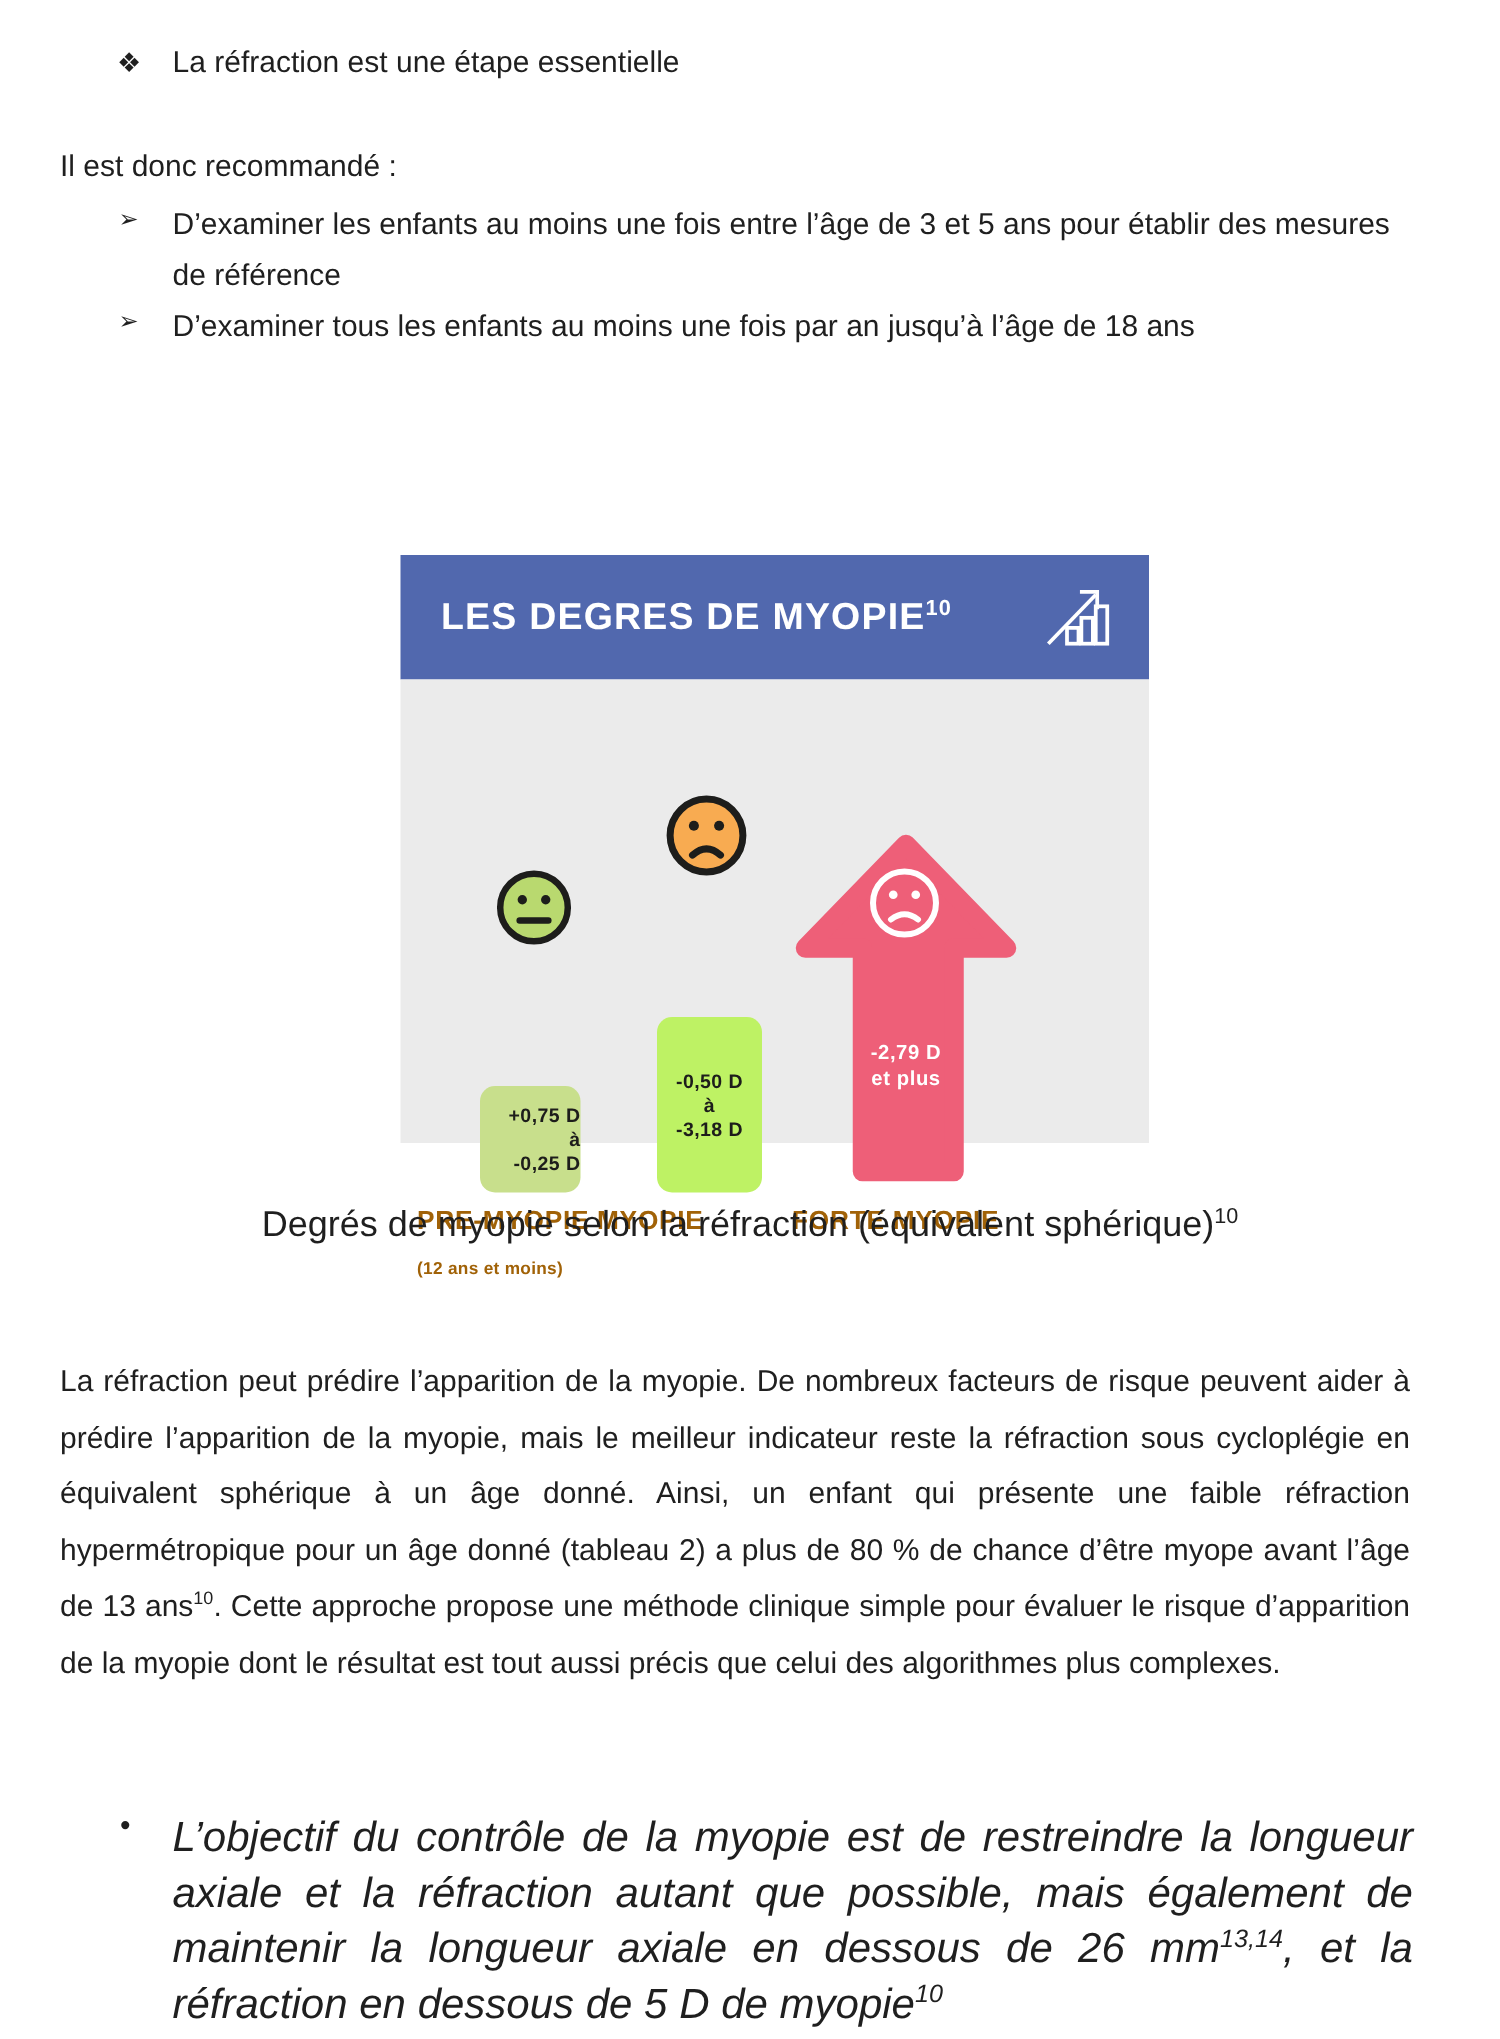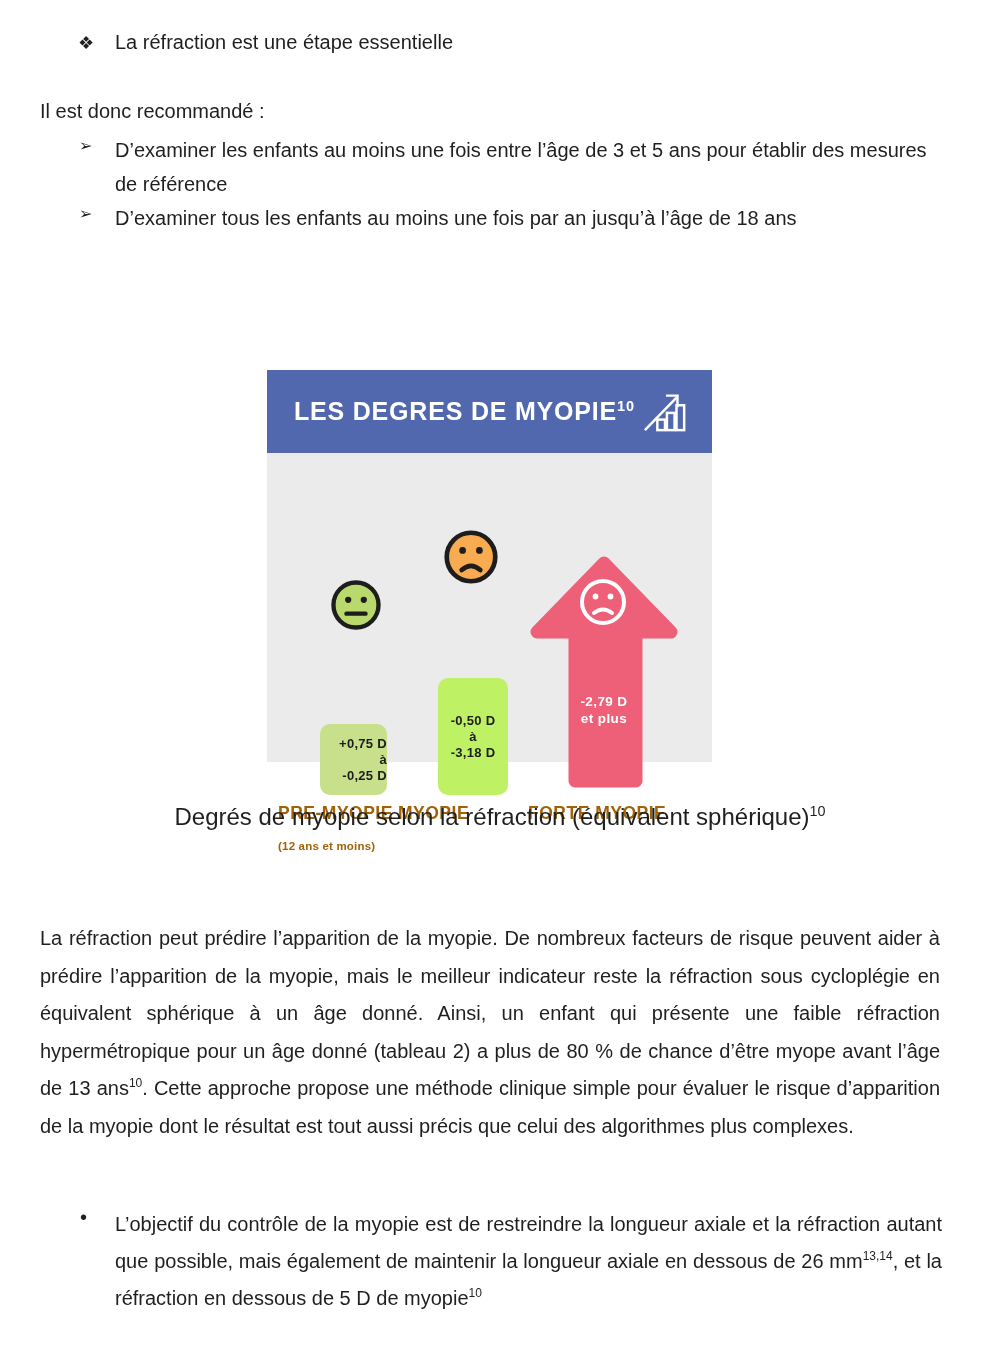--- a/index.html
+++ b/index.html
@@ -20,21 +20,21 @@
   .key-point .marker { display: inline-block; width: 37px; font-size: 18px; color: #1f1f1f; }
   .intro { position: absolute; top: 100px; left: 40px; font-size: 20px; }
   .rec-marker { position: absolute; left: 79px; font-size: 16px; }
   .rec-marker-1 { top: 136px; }
   .rec-marker-2 { top: 204px; }
   .rec-text { position: absolute; left: 115px; width: 832px; font-size: 20px; line-height: 34px; }
   .rec-text-1 { top: 133px; }
   .rec-text-2 { top: 201px; }
 
   
-  .infographic { position: absolute; left: 267px; top: 370px; width: 445px; height: 392px; padding-left: 14px; }
+  .infographic { position: absolute; left: 267px; top: 370px; width: 499px; height: 392px; padding-left: 14px; }
   .ig-header {
     position: absolute; top: 0; left: 0; right: 0; height: 83px;
     background: #5168ae;
     display: flex; align-items: center; justify-content: space-between;
     padding: 0 24px 0 27px;
   }
   .ig-title {
     color: #ffffff; font-size: 25px; font-weight: bold; letter-spacing: 0.8px;
     white-space: nowrap;
   }
@@ -65,26 +65,26 @@
   }
   .ig-label .sub { display: block; font-size: 11.5px; letter-spacing: 0.2px; margin-top: 16px; }
   .lbl-pre { left: 11px; }
   .lbl-myo { left: 131px; }
   .lbl-forte { left: 261px; }
 
   
   .caption { position: absolute; top: 803px; left: 0; width: 1000px; text-align: center; font-size: 24px; }
   .para {
     position: absolute; top: 903px; left: 40px; width: 900px;
-    font-size: 20px; line-height: 37.5px; text-align: justify; margin-top: 17px;
+    font-size: 20px; line-height: 37.5px; text-align: justify;
   }
   .obj-marker { position: absolute; left: 80px; top: 1206px; font-size: 20px; }
   .obj-text {
     position: absolute; left: 115px; top: 1206px; width: 827px;
-    font-size: 20px; line-height: 37px; text-align: justify;
+    font-size: 28px; line-height: 37px; text-align: justify; font-style: italic;
   }
 </style>
 </head>
 <body>
 
 <div class="page">
 
   <div class="key-point">
     <span class="marker">❖</span><span>La réfraction est une étape essentielle</span>
   </div>

